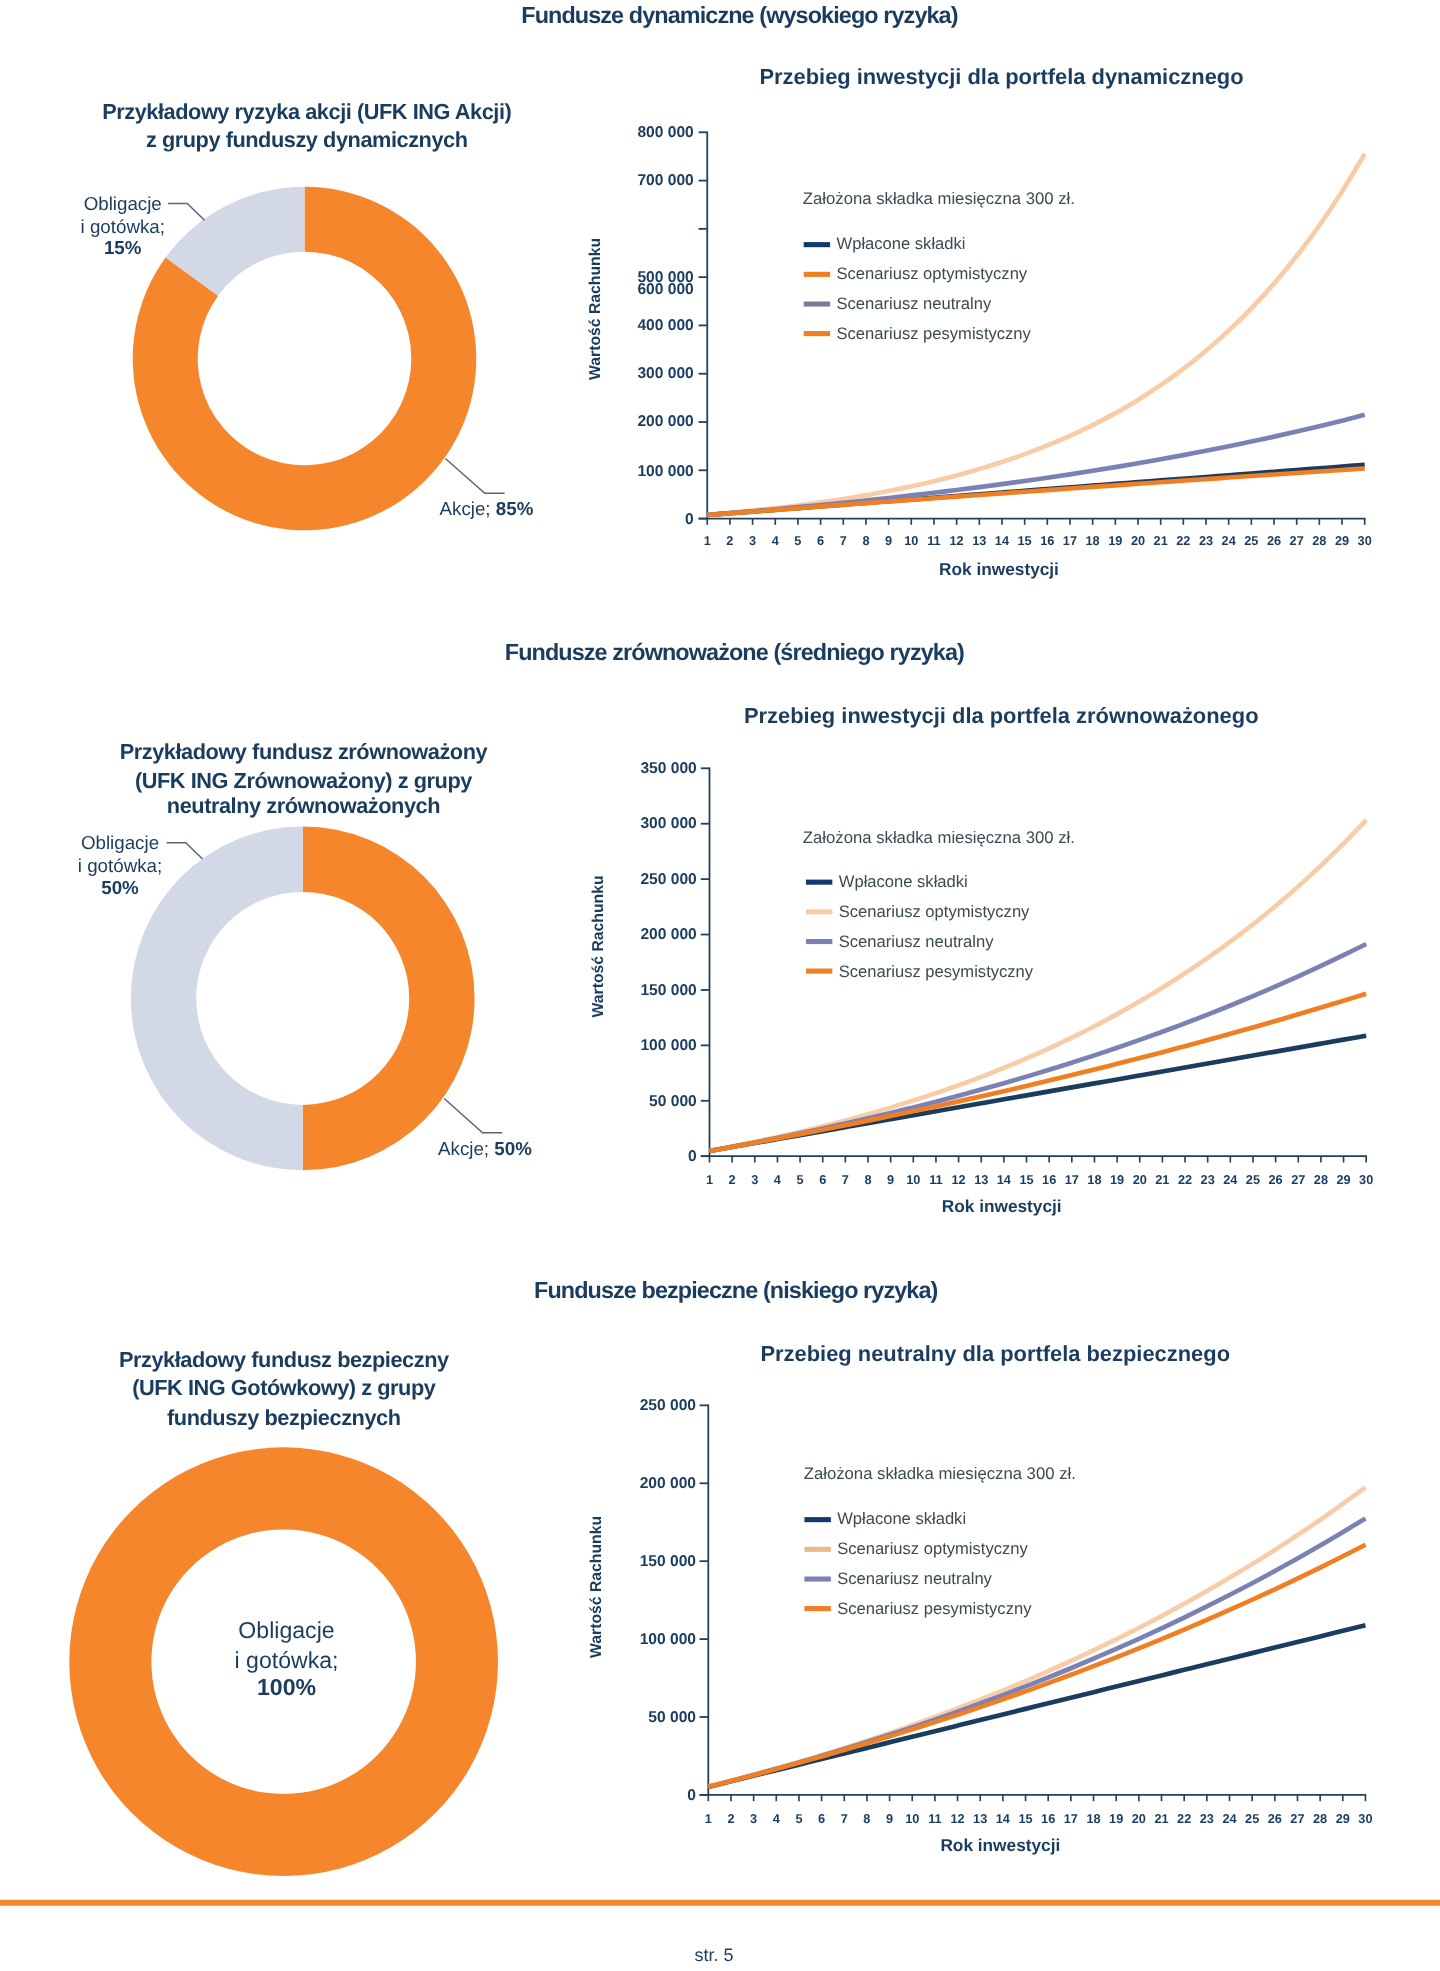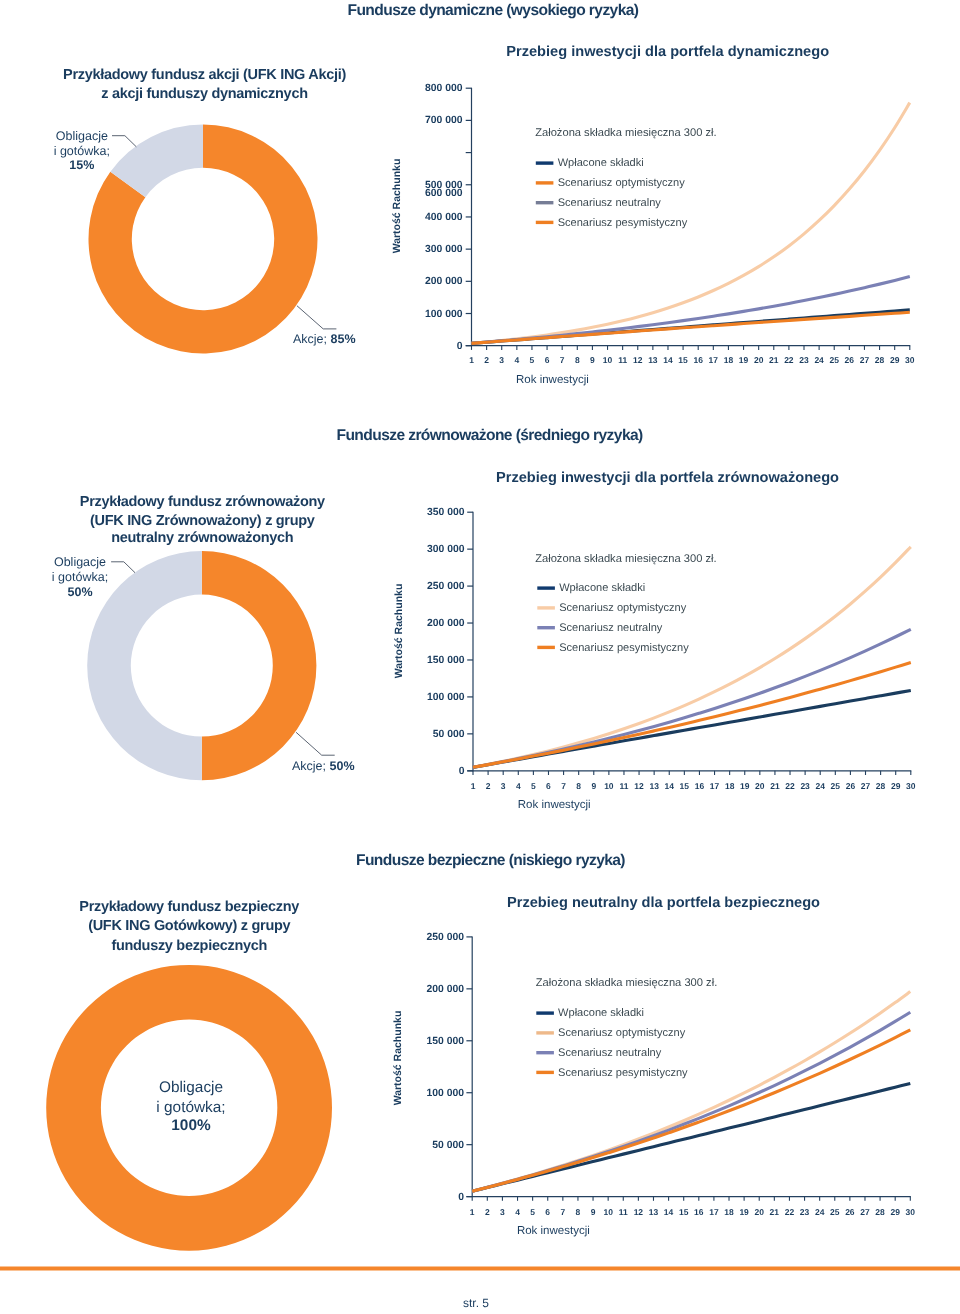--- a/index.html
+++ b/index.html
@@ -7,21 +7,21 @@
   body{width:960px;height:1314px;position:relative;overflow:hidden;
        font-family:"Liberation Sans",sans-serif;
        -webkit-font-smoothing:antialiased;text-rendering:geometricPrecision;}
   .page{position:absolute;left:0;top:0;width:960px;height:1314px;background:#fff;}
   #canvas{position:absolute;left:0;top:0;}
   .t{position:absolute;white-space:nowrap;line-height:1;}
   .sec-heading{font-weight:bold;font-size:15.6px;letter-spacing:-0.6px;color:#1a3c5e;}
   .pie-title{font-weight:bold;font-size:14.5px;letter-spacing:-0.3px;color:#1a3c5e;text-align:center;}
   .chart-title{font-weight:bold;font-size:14.6px;color:#1a3c5e;}
   .ylabel{font-weight:bold;font-size:10.5px;color:#1a3c5e;transform-origin:0 0;}
-  .xlabel{font-weight:normal;font-size:11.5px;color:#1a3c5e;}
+  .xlabel{font-weight:bold;font-size:11.5px;color:#1a3c5e;text-align:center;}
   .ytick{font-weight:bold;font-size:10.4px;color:#1a3c5e;text-align:right;}
   .xtick{font-weight:bold;font-size:8.5px;color:#1a3c5e;text-align:center;}
   .note{font-size:11.15px;color:#3c4a52;}
   .leg{font-size:11.05px;color:#3c4a52;}
   .pielab{font-size:12.5px;color:#1a3c5e;}
   .pielab b{font-weight:bold;}
   .pagenum{font-size:12px;color:#1a3c5e;}
 </style>
 </head>
 <body>
@@ -177,22 +177,22 @@
       <path d="M 472.20 1191.23 C 474.72 1190.58 482.27 1188.66 487.31 1187.34 C 492.34 1186.03 497.38 1184.69 502.41 1183.34 C 507.45 1181.98 512.49 1180.60 517.52 1179.20 C 522.56 1177.80 527.59 1176.38 532.63 1174.94 C 537.66 1173.50 542.70 1172.03 547.73 1170.55 C 552.77 1169.06 557.81 1167.55 562.84 1166.02 C 567.88 1164.48 572.91 1162.92 577.95 1161.34 C 582.98 1159.76 588.02 1158.16 593.06 1156.52 C 598.09 1154.89 603.13 1153.24 608.16 1151.56 C 613.20 1149.87 618.23 1148.17 623.27 1146.43 C 628.30 1144.70 633.34 1142.94 638.38 1141.15 C 643.41 1139.36 648.45 1137.55 653.48 1135.70 C 658.52 1133.86 663.55 1131.99 668.59 1130.09 C 673.63 1128.19 678.66 1126.26 683.70 1124.30 C 688.73 1122.33 693.77 1120.34 698.80 1118.32 C 703.84 1116.30 708.87 1114.25 713.91 1112.16 C 718.95 1110.08 723.98 1107.96 729.02 1105.81 C 734.05 1103.66 739.09 1101.48 744.12 1099.26 C 749.16 1097.05 754.20 1094.80 759.23 1092.51 C 764.27 1090.23 769.30 1087.91 774.34 1085.55 C 779.37 1083.19 784.41 1080.80 789.44 1078.37 C 794.48 1075.94 799.52 1073.47 804.55 1070.97 C 809.59 1068.46 814.62 1065.92 819.66 1063.33 C 824.69 1060.75 829.73 1058.13 834.77 1055.46 C 839.80 1052.80 844.84 1050.09 849.87 1047.34 C 854.91 1044.60 859.94 1041.81 864.98 1038.97 C 870.01 1036.14 875.05 1033.26 880.09 1030.34 C 885.12 1027.42 890.16 1024.46 895.19 1021.44 C 900.23 1018.43 907.78 1013.79 910.30 1012.27" fill="none" stroke="#7b81b5" stroke-width="3.1" stroke-linecap="butt" stroke-linejoin="round"></path>
       <path d="M 472.20 1191.24 C 474.72 1190.60 482.27 1188.69 487.31 1187.39 C 492.34 1186.09 497.38 1184.77 502.41 1183.44 C 507.45 1182.11 512.49 1180.76 517.52 1179.39 C 522.56 1178.02 527.59 1176.64 532.63 1175.24 C 537.66 1173.84 542.70 1172.42 547.73 1170.98 C 552.77 1169.55 557.81 1168.10 562.84 1166.62 C 567.88 1165.15 572.91 1163.66 577.95 1162.15 C 582.98 1160.64 588.02 1159.12 593.06 1157.57 C 598.09 1156.02 603.13 1154.46 608.16 1152.87 C 613.20 1151.29 618.23 1149.68 623.27 1148.06 C 628.30 1146.43 633.34 1144.79 638.38 1143.12 C 643.41 1141.46 648.45 1139.77 653.48 1138.07 C 658.52 1136.36 663.55 1134.63 668.59 1132.88 C 673.63 1131.13 678.66 1129.36 683.70 1127.56 C 688.73 1125.77 693.77 1123.95 698.80 1122.11 C 703.84 1120.28 708.87 1118.41 713.91 1116.53 C 718.95 1114.64 723.98 1112.74 729.02 1110.80 C 734.05 1108.87 739.09 1106.92 744.12 1104.94 C 749.16 1102.95 754.20 1100.95 759.23 1098.92 C 764.27 1096.89 769.30 1094.83 774.34 1092.75 C 779.37 1090.67 784.41 1088.57 789.44 1086.43 C 794.48 1084.30 799.52 1082.14 804.55 1079.95 C 809.59 1077.77 814.62 1075.55 819.66 1073.31 C 824.69 1071.07 829.73 1068.80 834.77 1066.50 C 839.80 1064.21 844.84 1061.88 849.87 1059.52 C 854.91 1057.17 859.94 1054.79 864.98 1052.37 C 870.01 1049.96 875.05 1047.51 880.09 1045.04 C 885.12 1042.56 890.16 1040.06 895.19 1037.52 C 900.23 1034.98 907.78 1031.10 910.30 1029.82" fill="none" stroke="#ef7f22" stroke-width="3.1" stroke-linecap="butt" stroke-linejoin="round"></path>
       <line x1="536.3" y1="1013.1" x2="553.9" y2="1013.1" stroke="#103a6e" stroke-width="3.4"></line>
       <line x1="536.3" y1="1032.9" x2="553.9" y2="1032.9" stroke="#eeb98a" stroke-width="3.4"></line>
       <line x1="536.3" y1="1052.7" x2="553.9" y2="1052.7" stroke="#7b81b5" stroke-width="3.4"></line>
       <line x1="536.3" y1="1072.4" x2="553.9" y2="1072.4" stroke="#ef7f22" stroke-width="3.4"></line>
       <rect x="0" y="1266.5" width="960" height="4" fill="#f5862b"></rect>
     </svg>
   <div id="layer">
       <div class="t sec-heading" style="left: 347.5px; top: 2.8px;">Fundusze dynamiczne (wysokiego ryzyka)</div>
-      <div class="t pie-title" style="left: 4.5px; top: 68.2px; width: 400px; text-align: center;">Przykładowy fundusz akcji (UFK ING Akcji)</div>
-      <div class="t pie-title" style="left: 4.5px; top: 86.7px; width: 400px; text-align: center;">z akcji funduszy dynamicznych</div>
+      <div class="t pie-title" style="left: 4.5px; top: 68.2px; width: 400px; text-align: center;">Przykładowy ryzyka akcji (UFK ING Akcji)</div>
+      <div class="t pie-title" style="left: 4.5px; top: 86.7px; width: 400px; text-align: center;">z grupy funduszy dynamicznych</div>
       <div class="t pielab" style="left: -68.2px; top: 130px; width: 300px; text-align: center; font-size: 12.5px;">Obligacje</div>
       <div class="t pielab" style="left: -68.2px; top: 145px; width: 300px; text-align: center; font-size: 12.5px;">i gotówka;</div>
       <div class="t pielab" style="left: -68.2px; top: 158.8px; width: 300px; text-align: center; font-size: 12.5px; font-weight: bold;">15%</div>
       <div class="t pielab" style="left: 293px; top: 333.2px; font-size: 12.5px;"><span>Akcje; </span><b>85%</b></div>
       <div class="t chart-title" style="left: 506.3px; top: 45px;">Przebieg inwestycji dla portfela dynamicznego</div>
       <div class="t ytick" style="left: 342.5px; top: 341.7px; width: 120px;">0</div>
       <div class="t ytick" style="left: 342.5px; top: 309.512px; width: 120px;">100&nbsp;000</div>
       <div class="t ytick" style="left: 342.5px; top: 277.325px; width: 120px;">200&nbsp;000</div>
       <div class="t ytick" style="left: 342.5px; top: 245.137px; width: 120px;">300&nbsp;000</div>
       <div class="t ytick" style="left: 342.5px; top: 212.95px; width: 120px;">400&nbsp;000</div>

